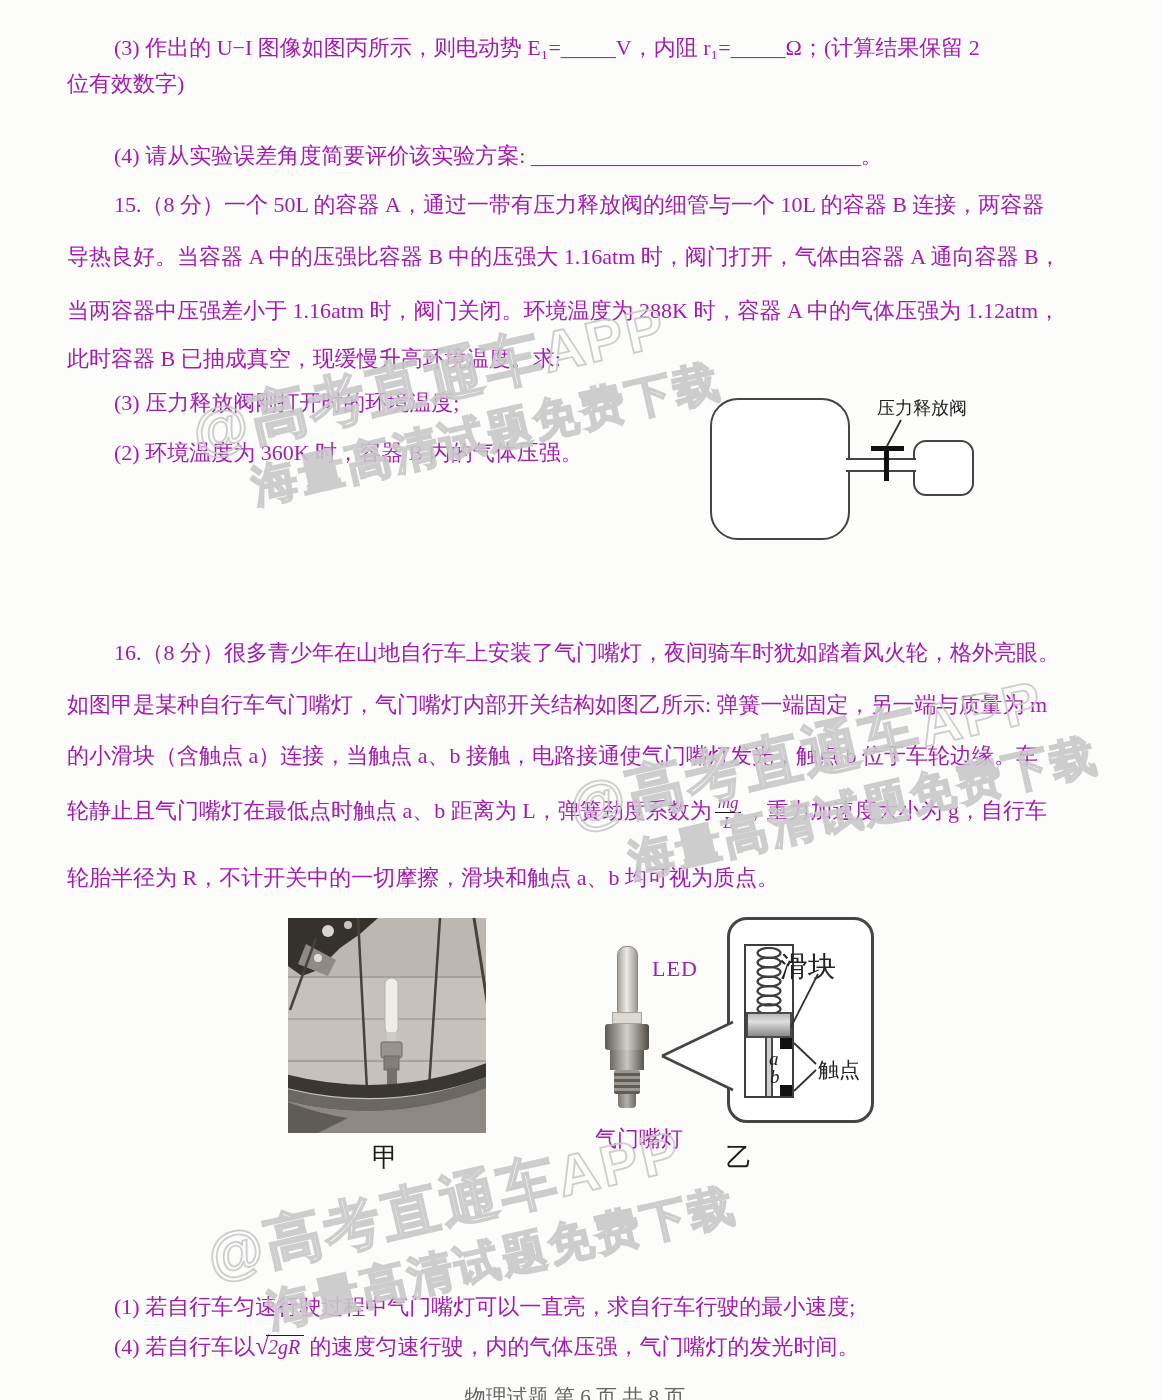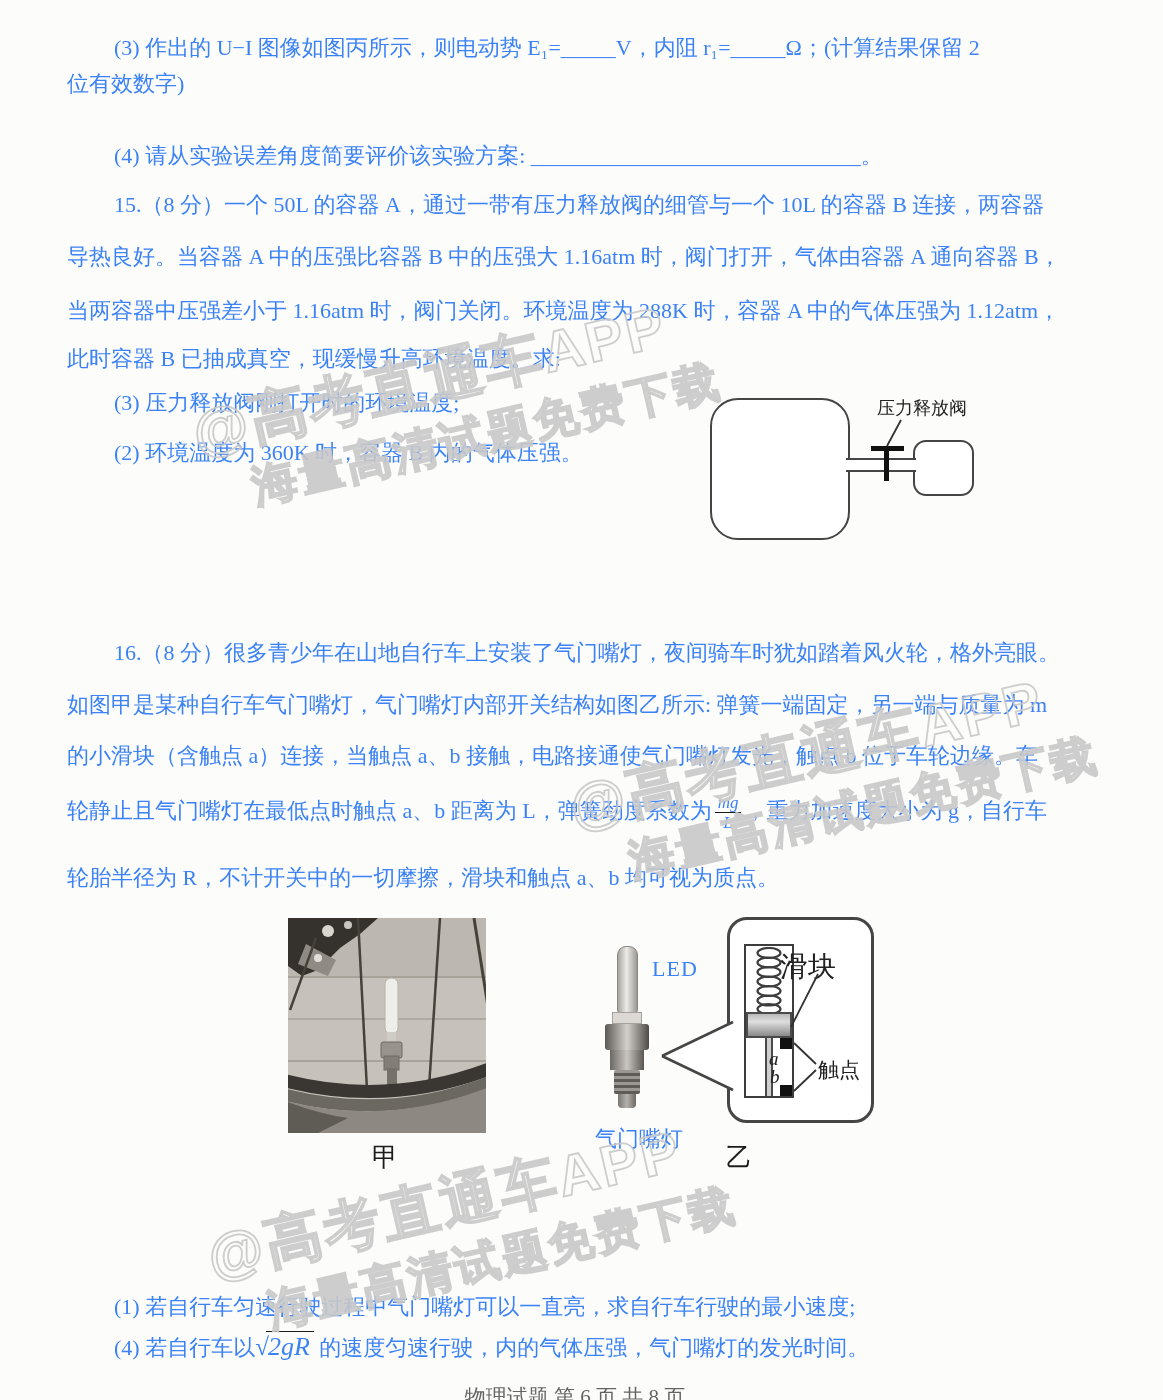--- a/index.html
+++ b/index.html
@@ -1,31 +1,31 @@
 <!DOCTYPE html>
 <html><head>
 <meta charset="utf-8">
 <style>
   * { margin:0; padding:0; box-sizing:border-box; }
   html,body { width:1163px; height:1400px; overflow:hidden; }
   body { position:relative; background:#fcfcfb; font-family:"Liberation Serif","DejaVu Serif",serif; color:#1e1e1e; }
-  .line { position:absolute; font-size:22px; white-space:nowrap; color:#3b82f6; }
+  .line { position:absolute; font-size:22px; white-space:nowrap; color:#a21caf; }
   .wm { position:absolute; transform:rotate(-13deg); transform-origin:0 0; color:transparent;
         -webkit-text-stroke:1.8px #c9c9c9; font-family:"Liberation Sans","DejaVu Sans",sans-serif;
         font-weight:bold; white-space:nowrap; opacity:.9; z-index:30; pointer-events:none; }
   .wm .wl1 { font-size:57px; letter-spacing:3px; }
   .wm .wl2 { font-size:45px; letter-spacing:3px; margin:-4px 0 0 46px; }
   .box { position:absolute; background:#fff; border:2.5px solid #454545; }
   .ital { font-style:italic; }
   .frac { display:inline-block; text-align:center; vertical-align:middle; line-height:1; margin:0 3px; }
   .frac .num { display:block; font-size:17px; font-style:italic; border-bottom:1.6px solid #1c1c1c; padding:0 3px 1px; }
   .frac .den { display:block; font-size:17px; font-style:italic; padding-top:1px; }
   .sqrt { display:inline-block; white-space:nowrap; }
   .sqrt .sign { font-size:25px; font-style:normal; }
-  .sqrt .radicand { border-top:1.7px solid #1c1c1c; margin-left:-3px; padding:0 4px 0 2px; font-style:italic; font-size:26px; }
+  .sqrt .radicand { border-top:1.7px solid #1c1c1c; margin-left:-3px; padding:0 4px 0 2px; font-style:italic; font-size:20px; }
   .diag-label { position:absolute; font-size:18px; white-space:nowrap; color:#222; }
   .fig-caption { position:absolute; font-size:26px; color:#1c1c1c; }
   svg { display:block; }
 </style>
 </head>
 <body>
 
 <div style="position:absolute; inset:0;">
 
   <div class="wm" style="left:185px; top:398px;">

